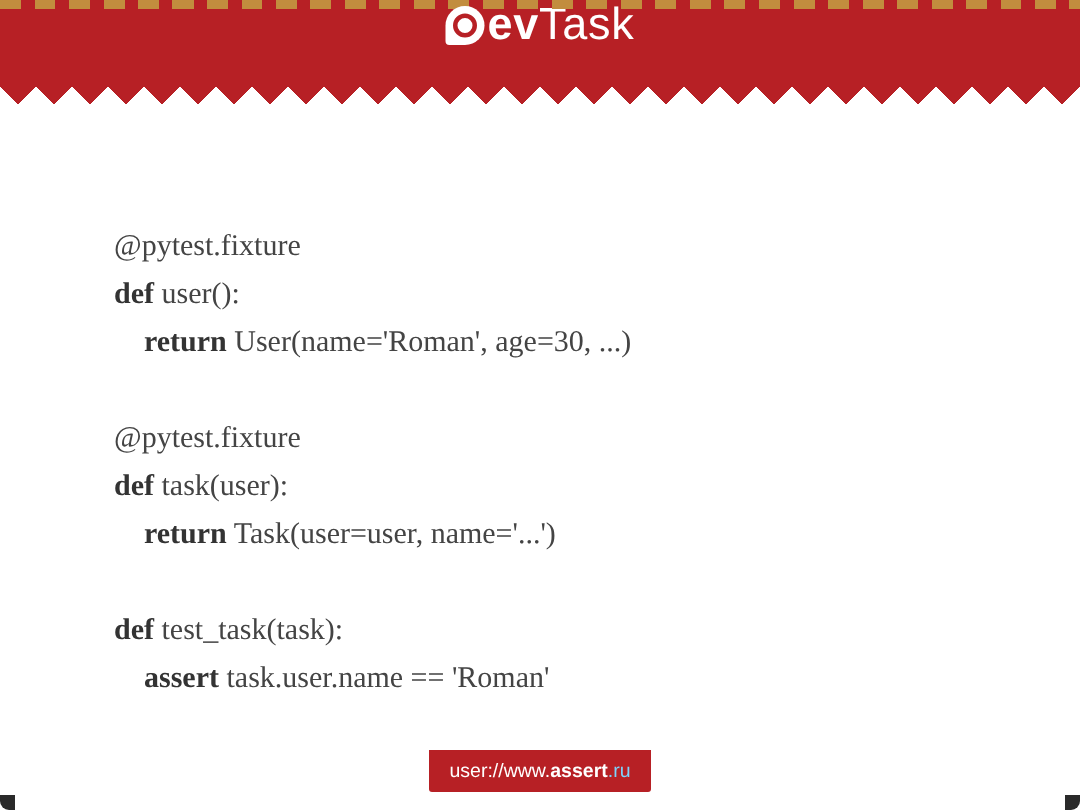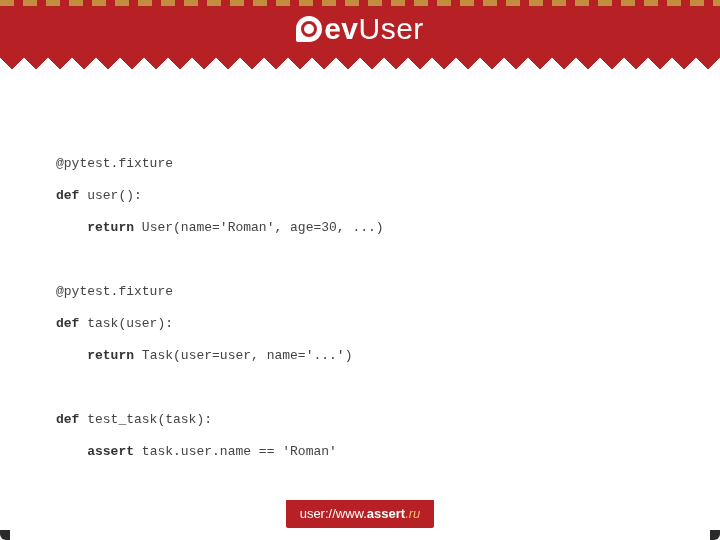--- a/index.html
+++ b/index.html
@@ -5,21 +5,21 @@
     * { margin: 0; padding: 0; box-sizing: border-box; }
     html, body { width: 720px; height: 540px; overflow: hidden; }
     body { font-family: Arial, sans-serif; background: #fff; position: relative; }
 
     .header {
       width: 100%;
       height: 58px;
       background: #b72025;
       position: relative;
       display: flex;
-      align-items: center;
+      align-items: flex-start;
       justify-content: center;
     }
     .stripe {
       position: absolute;
       top: 0;
       left: 0;
       right: 0;
       height: 6px;
       background: repeating-linear-gradient(90deg, #c28d3e 0 14px, transparent 14px 23px);
     }
@@ -56,43 +56,44 @@
       background: linear-gradient(135deg, #b72025 25%, transparent 25%) -12px 0,
                   linear-gradient(225deg, #b72025 25%, transparent 25%) -12px 0;
       background-size: 24px 24px;
       background-repeat: repeat-x;
     }
 
     .content {
       padding: 90px 56px 0 56px;
     }
     .code {
-      font-family: Liberation Mono, monospace;
-      font-size: 13px;
+      font-family: Liberation Serif, serif;
+      font-size: 20px;
       line-height: 32px;
       color: #444;
       white-space: pre;
+      margin-left: 20px;
     }
     .code b { font-weight: bold; color: #333; }
 
     .footer {
       position: absolute;
       bottom: 12px;
       left: 0; right: 0;
       display: flex;
       justify-content: center;
     }
     .footer-badge {
       background: #b72025;
       color: #fff;
       font-size: 13px;
       padding: 6px 14px 7px 14px;
       border-radius: 0 0 2px 2px;
     }
-    .footer-badge .ru { color: #fdba74; font-style: italic; }
+    .footer-badge .ru { color: #7dd3fc; }
 
     .corner {
       position: absolute;
       width: 10px; height: 10px;
       background: #2a2a2a;
     }
     .corner.tl { top: 0; left: 0; border-radius: 6px 0 0 0; }
     .corner.tr { top: 0; right: 0; border-radius: 0 6px 0 0; }
     .corner.bl { bottom: 0; left: 0; border-radius: 0 0 0 6px; }
     .corner.br { bottom: 0; right: 0; border-radius: 0 0 6px 0; }
@@ -103,21 +104,21 @@
 <div class="corner tl"></div>
 <div class="corner tr"></div>
 <div class="corner bl"></div>
 <div class="corner br"></div>
 
 <div class="header">
   <div class="stripe"></div>
   <div class="logo">
     <span class="d-letter"></span>
       <span>ev</span>
-      <span style="font-weight:400">User</span>
+      <span style="font-weight:400">Task</span>
   </div>
   <div class="zigzag"></div>
 </div>
 
 <div class="content">
   <div class="code"><span>@pytest.fixture</span>
 <b>def</b><span> user():</span>
 <span>    </span><b>return</b><span> User(name='Roman', age=30, ...)</span>
 <span></span>
 <span>@pytest.fixture</span>

